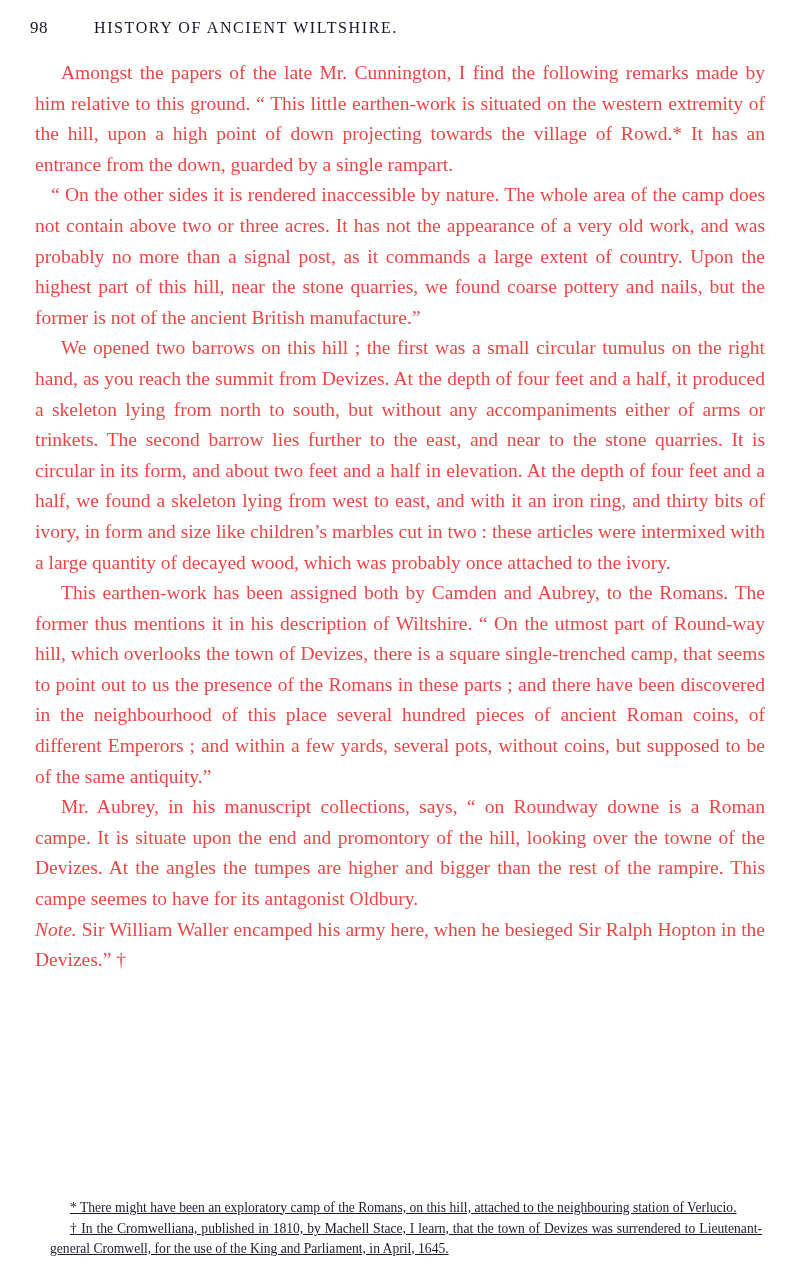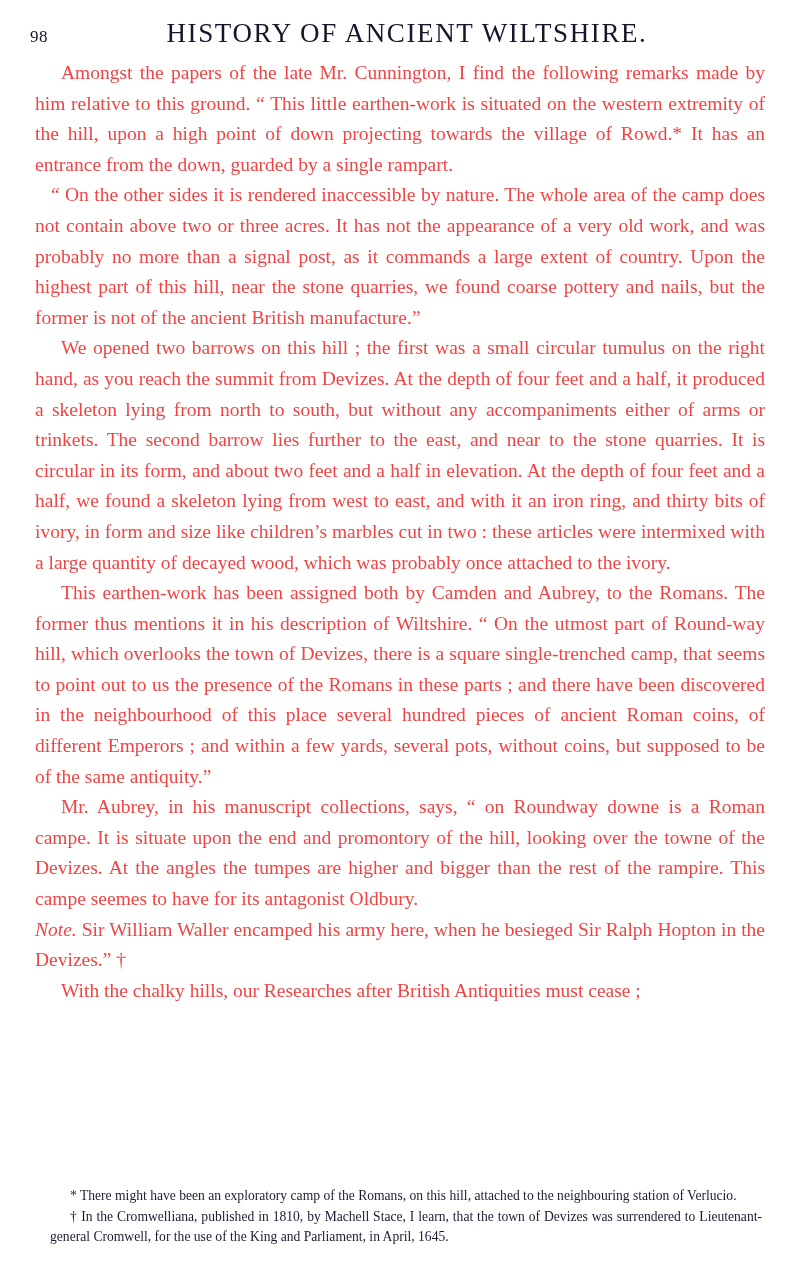--- a/index.html
+++ b/index.html
@@ -28,22 +28,21 @@
     margin-bottom: 6px;
   }
   .folio {
     width: 64px;
     font-size: 17px;
     letter-spacing: 0.5px;
     color: #15152b;
   }
   .running-title {
     flex: 1;
-    text-align: center;
-    font-size: 27px;
+    font-size: 16px;
     letter-spacing: 1.6px;
     color: #15152b;
     padding-right: 50px;
     white-space: nowrap;
   }
   .body-text {
     width: 730px;
     margin: 0 auto;
   }
   p.para {
@@ -55,22 +54,23 @@
     color: #ef4444;
     -webkit-font-smoothing: antialiased;
   }
   p.para.quote {
     text-indent: 16px;
   }
   .notes {
     position: absolute;
     left: 50px;
     right: 40px;
-    bottom: 16px;
+    bottom: 4px;
     width: 712px;
+    text-decoration: underline;
   }
   .note-rule {
     width: 0;
     border: none;
     margin: 0 0 8px 0;
   }
   p.note {
     margin: 0 0 2px 0;
     font-size: 13.6px;
     line-height: 19.5px;
@@ -95,21 +95,20 @@
     <div class="running-title">HISTORY OF ANCIENT WILTSHIRE.</div>
   </div>
 
   <div class="body-text">
     <p class="para">Amongst the papers of the late Mr. Cunnington, I find the following remarks made by him relative to this ground. “ This little earthen-work is situated on the western extremity of the hill, upon a high point of down projecting towards the village of Rowd.*  It has an entrance from the down, guarded by a single rampart.</p>
     <p class="para quote">“ On the other sides it is rendered inaccessible by nature.  The whole area of the camp does not contain above two or three acres.  It has not the appearance of a very old work, and was probably no more than a signal post, as it commands a large extent of country.  Upon the highest part of this hill, near the stone quarries, we found coarse pottery and nails, but the former is not of the ancient British manufacture.”</p>
     <p class="para">We opened two barrows on this hill ; the first was a small circular tumulus on the right hand, as you reach the summit from Devizes.  At the depth of four feet and a half, it produced a skeleton lying from north to south, but without any accompaniments either of arms or trinkets.  The second barrow lies further to the east, and near to the stone quarries.  It is circular in its form, and about two feet and a half in elevation.  At the depth of four feet and a half, we found a skeleton lying from west to east, and with it an iron ring, and thirty bits of ivory, in form and size like children’s marbles cut in two : these articles were intermixed with a large quantity of decayed wood, which was probably once attached to the ivory.</p>
     <p class="para">This earthen-work has been assigned both by Camden and Aubrey, to the Romans.  The former thus mentions it in his description of Wiltshire.  “ On the utmost part of Round-way hill, which overlooks the town of Devizes, there is a square single-trenched camp, that seems to point out to us the presence of the Romans in these parts ;  and there have been discovered in the neighbourhood of this place several hundred pieces of ancient Roman coins, of different Emperors ; and within a few yards, several pots, without coins, but supposed to be of the same antiquity.”</p>
     <p class="para">Mr. Aubrey, in his manuscript collections, says, “ on Roundway downe is a Roman campe.  It is situate upon the end and promontory of the hill, looking over the towne of the Devizes.  At the angles the tumpes are higher and bigger than the rest of the rampire.  This campe seemes to have for its antagonist Oldbury.</p>
     <p class="para" style="text-indent:0;font-family:Liberation Serif, serif;"><span class="ital">Note.</span><span>  Sir William Waller encamped his army here, when he besieged Sir Ralph Hopton in the Devizes.” †</span></p>
-    <p class="para">With the chalky hills, our Researches after British Antiquities must cease ;</p>
   </div>
 
   <div class="notes">
     <hr class="note-rule">
     <p class="note"><span class="marker">*</span> <span>There might have been an exploratory camp of the Romans, on this hill, attached to the neighbouring station of Verlucio.</span></p>
     <p class="note"><span class="marker">†</span> <span>In the Cromwelliana, published in 1810, by Machell Stace, I learn, that the town of Devizes was surrendered to Lieutenant-general Cromwell, for the use of the King and Parliament, in April, 1645.</span></p>
   </div>
 
 </div>
 

